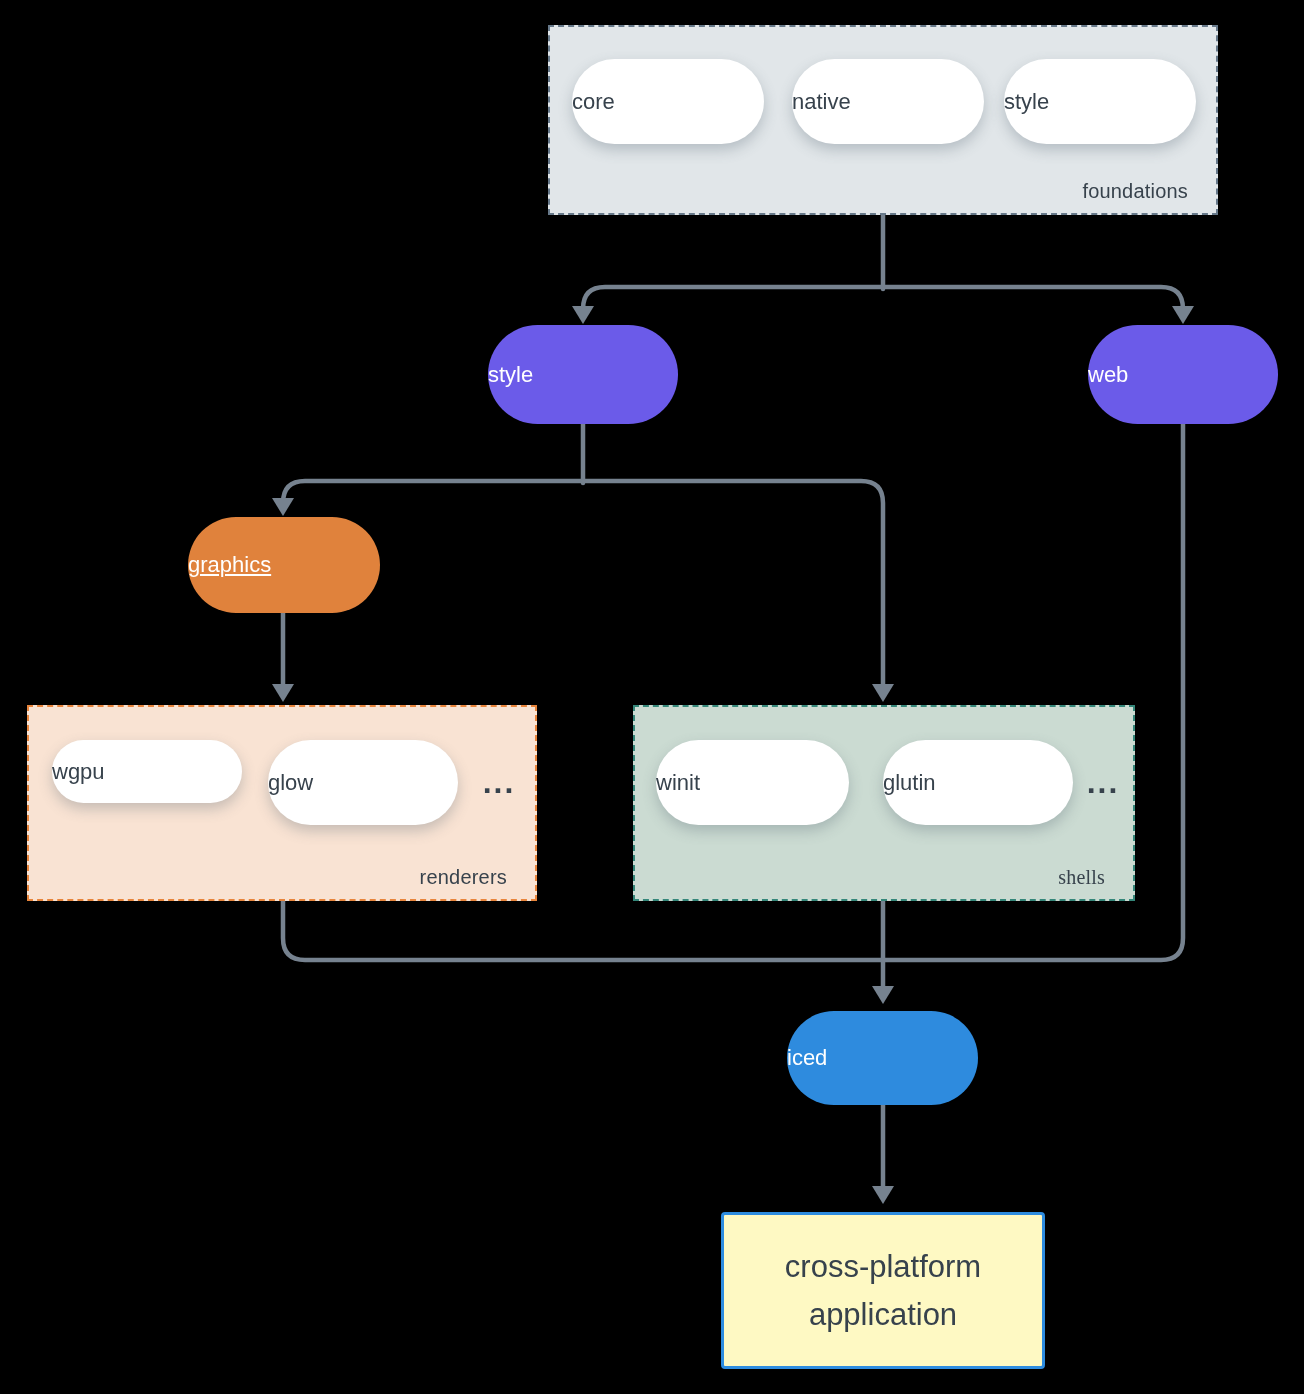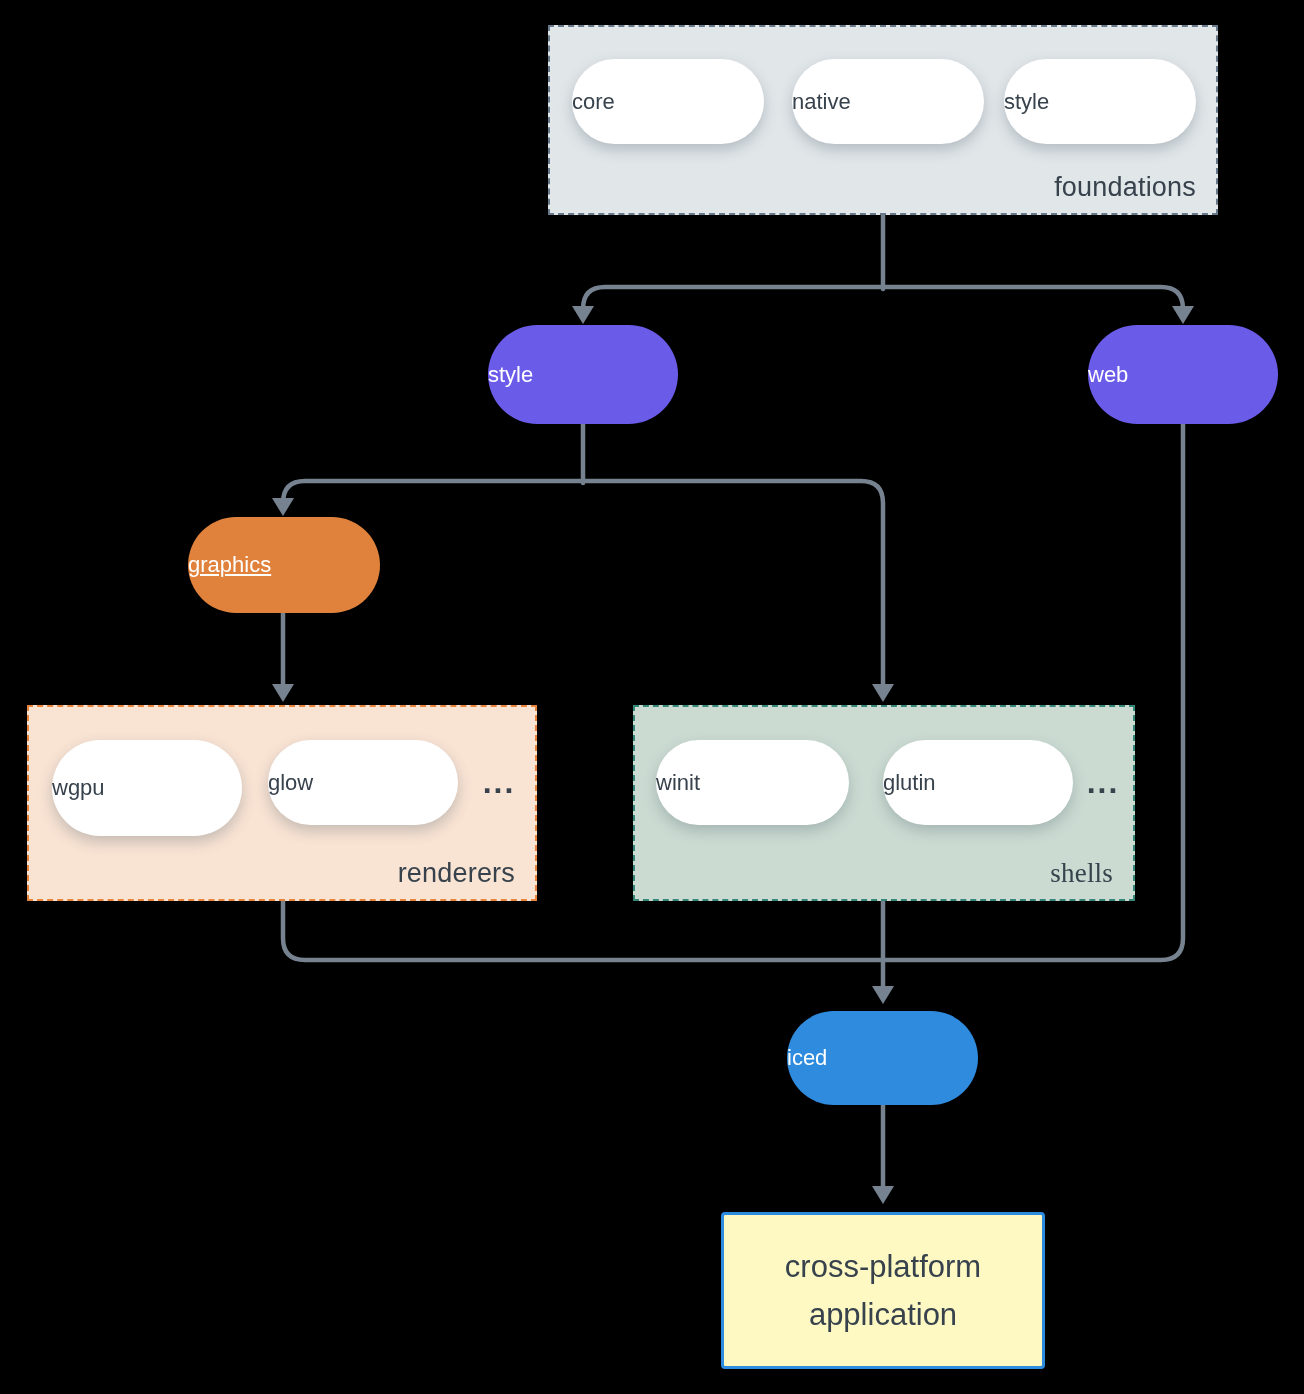--- a/index.html
+++ b/index.html
@@ -14,23 +14,23 @@
   .wires { position: absolute; left: 0; top: 0; }
   .wire { stroke-width: 4.5; fill: none; stroke-linecap: round; }
 
   .group {
     position: absolute;
     border: 2px dashed;
     box-sizing: border-box;
   }
   .group-label {
     position: absolute;
-    right: 20px;
+    right: 28px;
     bottom: 10px;
-    font-size: 27px;
+    font-size: 20px;
     letter-spacing: 0.2px;
   }
   .pill {
     position: absolute;
     border-radius: 999px;
     display: flex;
     align-items: center;
     font-size: 22px;
     box-sizing: border-box;
   }
@@ -56,21 +56,21 @@
   .pill-style    { left: 454px; top: 32px; width: 192px; height: 85px; }
 
   
   .pill-native   { left: 488px;  top: 325px;  width: 190px; height: 99px; }
   .pill-web      { left: 1088px; top: 325px;  width: 190px; height: 99px; }
   .pill-graphics { left: 188px;  top: 517px;  width: 192px; height: 96px; }
   .pill-iced     { left: 787px;  top: 1011px; width: 191px; height: 94px; }
 
   
   .box-renderers { left: 27px; top: 705px; width: 510px; height: 196px; }
-  .pill-wgpu     { left: 23px;  top: 33px; width: 190px; height: 96px; }
+  .pill-wgpu     { left: 23px;  top: 33px; width: 190px; height: 63px; }
   .pill-glow     { left: 239px; top: 33px; width: 190px; height: 85px; }
   .more-renderers{ left: 438px; top: 33px; width: 64px;  height: 85px; }
 
   
   .box-shells    { left: 633px; top: 705px; width: 502px; height: 196px; }
   .pill-winit    { left: 21px;  top: 33px; width: 193px; height: 85px; }
   .pill-glutin   { left: 248px; top: 33px; width: 190px; height: 85px; }
   .more-shells   { left: 438px; top: 33px; width: 60px;  height: 85px; }
 
   

